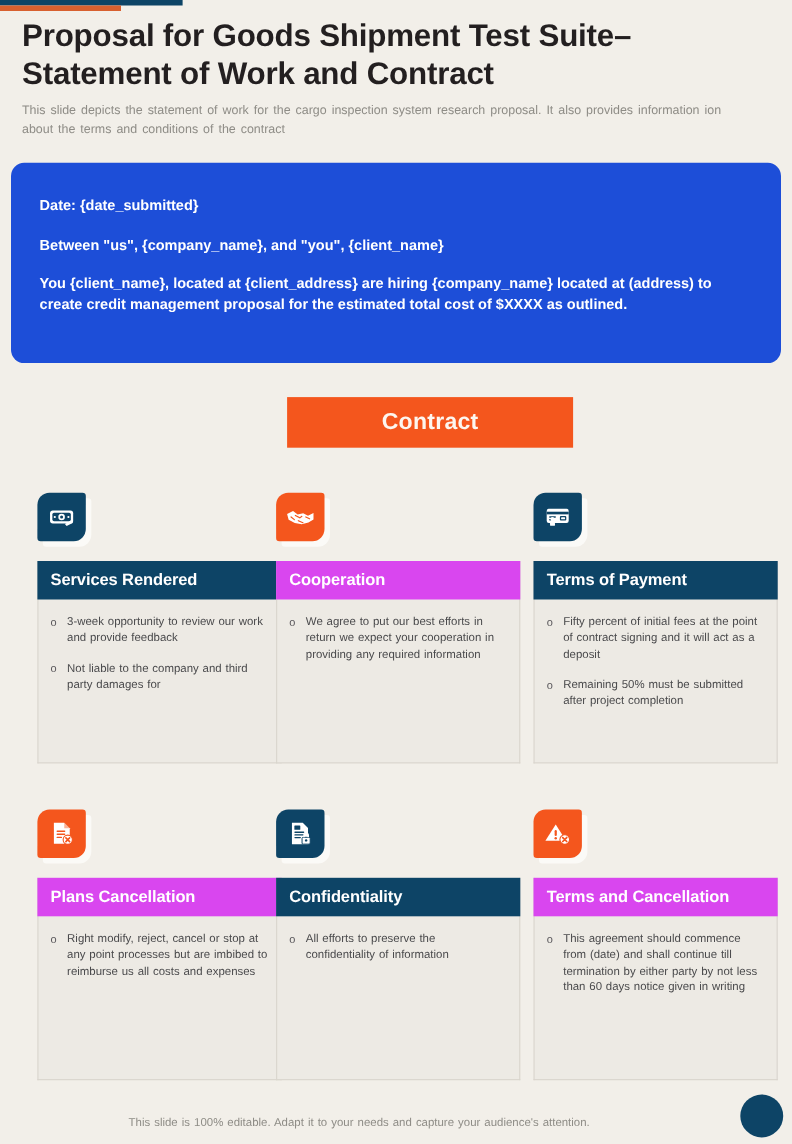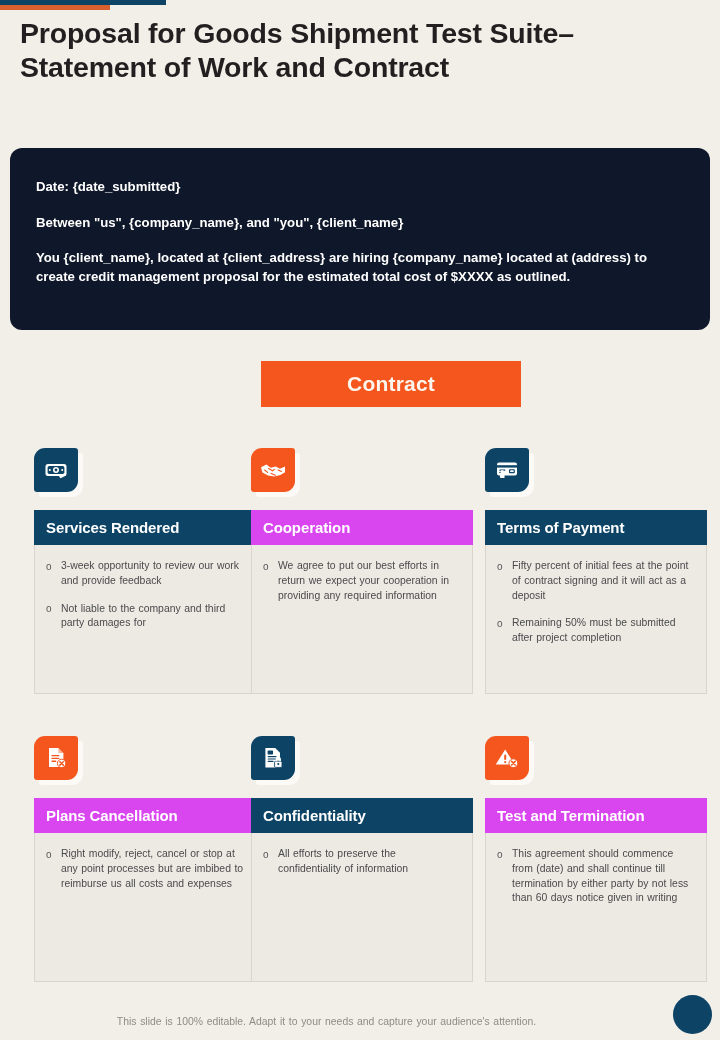--- a/index.html
+++ b/index.html
@@ -49,21 +49,21 @@
     line-height: 1.48;
     width: 648px;
     word-spacing: 1.4px;
   }
 
   
   .statement-box {
     position: absolute;
     left: 10px; top: 148px;
     width: 700px; height: 182px;
-    background: #0f172a;
+    background: #1d4ed8;
     border-radius: 12px;
     padding: 30px 26px 0 26px;
   }
   .statement-line {
     color: #ffffff;
     font-size: 13.2px;
     font-weight: bold;
     line-height: 1.42;
     margin-bottom: 17px;
   }
@@ -187,20 +187,21 @@
 </head>
 <body>
 
 <div class="slide">
 
   <div class="topbar-navy"></div>
   <div class="topbar-orange"></div>
 
   <div class="header">
     <div class="page-title">Proposal for Goods Shipment Test Suite– Statement of Work and Contract</div>
+    <div class="page-subtitle">This slide depicts the statement of work for the cargo inspection system research proposal. It also provides information ion about the terms and conditions of the contract</div>
   </div>
 
   <div class="statement-box">
     <div class="statement-line">Date: {date_submitted}</div>
     <div class="statement-line">Between "us", {company_name}, and "you", {client_name}</div>
     <div class="statement-line last">You {client_name}, located at {client_address} are hiring {company_name} located at (address) to create credit management proposal for the estimated total cost of $XXXX as outlined.</div>
   </div>
 
   <div class="contract-banner">
     <span class="contract-banner-label">Contract</span>
@@ -340,21 +341,21 @@
           <svg width="26" height="26" viewBox="0 0 26 26" fill="none">
       <path d="M11.2 4.6 L20.6 19.4 L1.8 19.4 Z" fill="#fff"></path>
       <rect x="10.2" y="9.6" width="2" height="5.4" rx="1" fill="#f4561d"></rect>
       <circle cx="11.2" cy="17.1" r="1.1" fill="#f4561d"></circle>
       <circle cx="19.4" cy="18.2" r="4.4" fill="#fff" stroke="#f4561d" stroke-width="1"></circle>
       <path d="M17.6 16.4 L21.2 20 M21.2 16.4 L17.6 20" stroke="#f4561d" stroke-width="1.6" stroke-linecap="round"></path>
     </svg>
         </div>
         <div class="card">
           <div class="card-header orange">
-            <span class="card-title">Test and Termination</span>
+            <span class="card-title">Terms and Cancellation</span>
           </div>
           <div class="card-body">
             <div class="bullet-row">
               <span class="bullet-marker">o</span>
               <span class="bullet-text">This agreement should commence from (date) and shall continue till termination by either party by not less than 60 days notice given in writing</span>
             </div>
           </div>
         </div>
       </div>
     </div>

